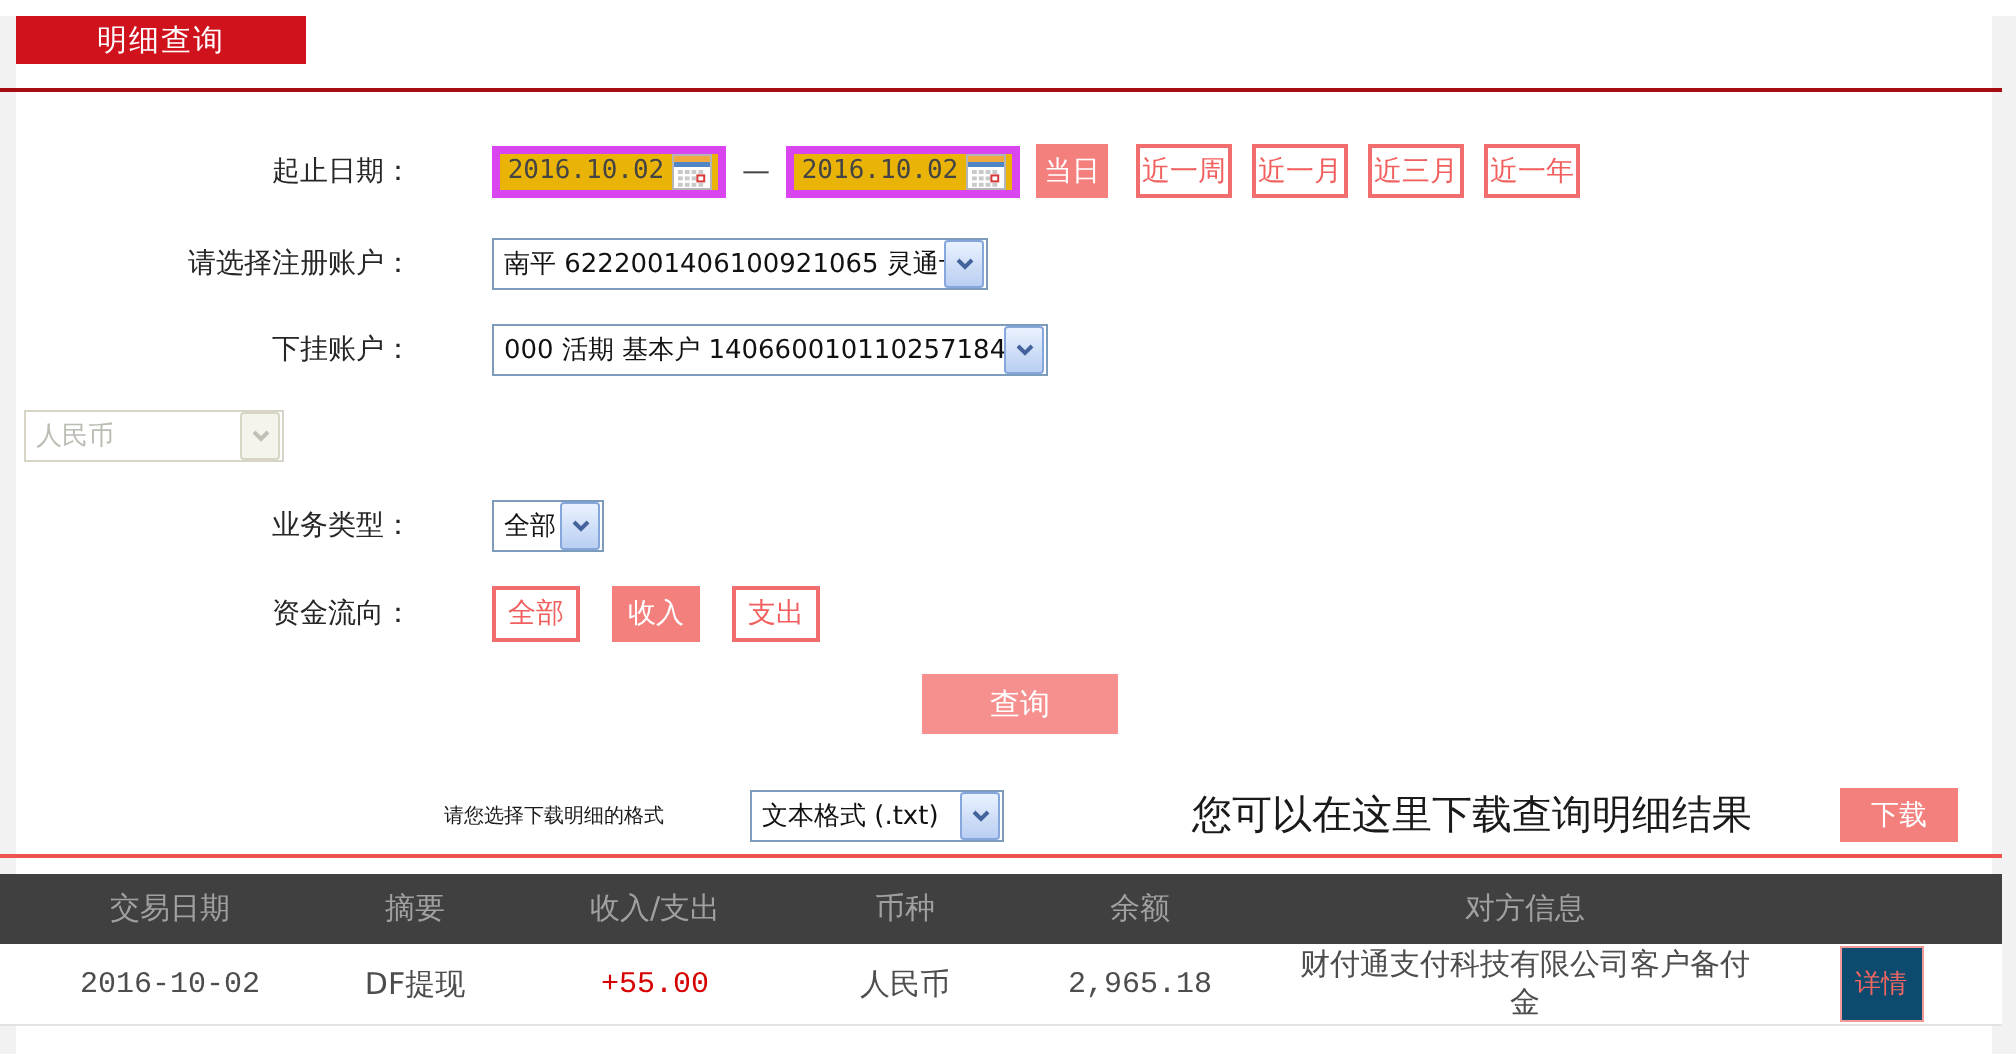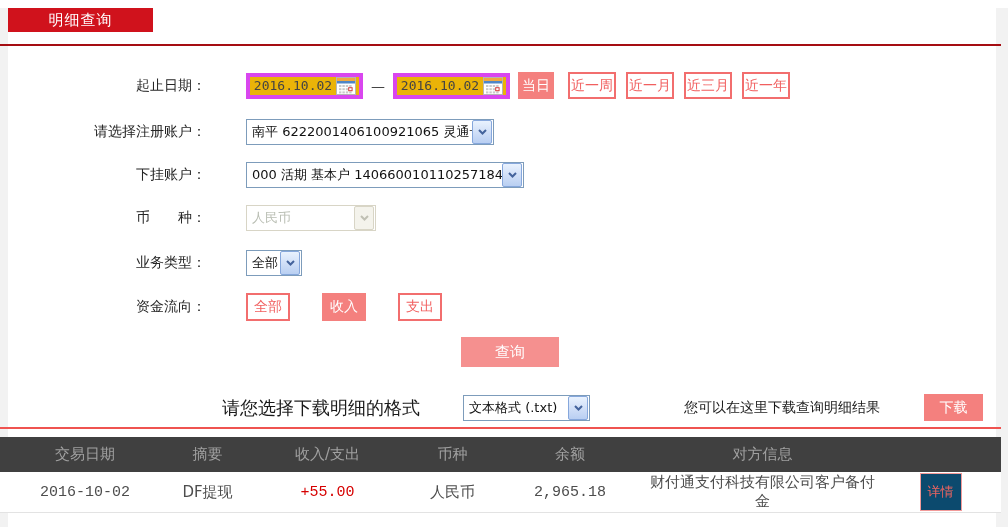--- a/index.html
+++ b/index.html
@@ -35,27 +35,27 @@
   .date-text{flex:1;text-align:center;font-family:"DejaVu Sans Mono","Liberation Mono",monospace;font-size:13px;color:#444;}
   .cal{width:20px;height:18px;margin-right:3px;flex:none;cursor:pointer;}
   .dash{margin:0 8px;color:#444;font-size:14px;}
 
   
   .btn-fill{background:#f4807e;color:#fff;border:none;font-size:14px;display:flex;align-items:center;justify-content:center;cursor:pointer;font-family:inherit;}
   .btn-line{background:#fff;color:#f15f5f;border:2px solid #f26e6e;font-size:14px;display:flex;align-items:center;justify-content:center;cursor:pointer;box-sizing:border-box;font-family:inherit;}
   .qbtn{height:27px;margin-left:10px;}
   .b-today{width:36px;margin-left:8px;}
   .b-range{width:48px;}
-  .flowbtn{width:44px;height:28px;} .gap16{margin-left:32px;}
+  .flowbtn{width:44px;height:28px;} .gap16{margin-left:16px;}
   .btn-query{position:absolute;left:453px;top:329px;width:98px;height:30px;background:#f5908f;color:#fff;font-size:15px;
              display:flex;align-items:center;justify-content:center;cursor:pointer;}
 
   
-  .dl-label{font-size:18px;color:#1a1a1a;}
-  .dl-hint{font-size:14px;color:#1a1a1a;margin-left:58px;}
+  .dl-label{font-size:10px;color:#1a1a1a;}
+  .dl-hint{font-size:20px;color:#1a1a1a;margin-left:58px;}
   .btn-dl{width:59px;height:27px;margin-left:8px;}
 
   
   .tblwrap{position:absolute;left:-8px;right:-5px;top:419px;}
   .redline{height:2px;background:#ef5350;}
   .thead{margin-top:8px;height:35px;background:#404040;display:flex;align-items:center;color:#a0a0a0;font-size:15px;}
   .trow{height:40px;background:#ffffff;display:flex;align-items:center;color:#4d4d4d;font-size:15px;border-bottom:1px solid #e3e3e3;}
   .c{text-align:center;flex:none;}
   .c1{width:170px;} .c2{width:75px;} .c3{width:165px;} .c4{width:85px;} .c5{width:150px;} .c6{width:235px;} .c7{flex:1;}
   .num{font-family:Liberation Mono, monospace;}
@@ -157,21 +157,20 @@
           <span class="sel-arrow">
             <svg width="9" height="6" viewBox="0 0 9 6">
                 <path d="M1 1 L4.5 4.5 L8 1" stroke="#44639c" stroke-width="2" fill="none"></path>
               </svg>
           </span>
         </div>
       </div>
     </div>
 
     <div class="row" style="top:196px;">
-      <div class="lbl">币　　种：</div>
       <div class="ctrl">
         <div class="sel disabled" style="width:130px;">
           <span class="sel-text">人民币</span>
           <span class="sel-arrow">
             <svg width="9" height="6" viewBox="0 0 9 6">
                 <path d="M1 1 L4.5 4.5 L8 1" stroke="#c0c0b4" stroke-width="2" fill="none"></path>
               </svg>
           </span>
         </div>
       </div>

